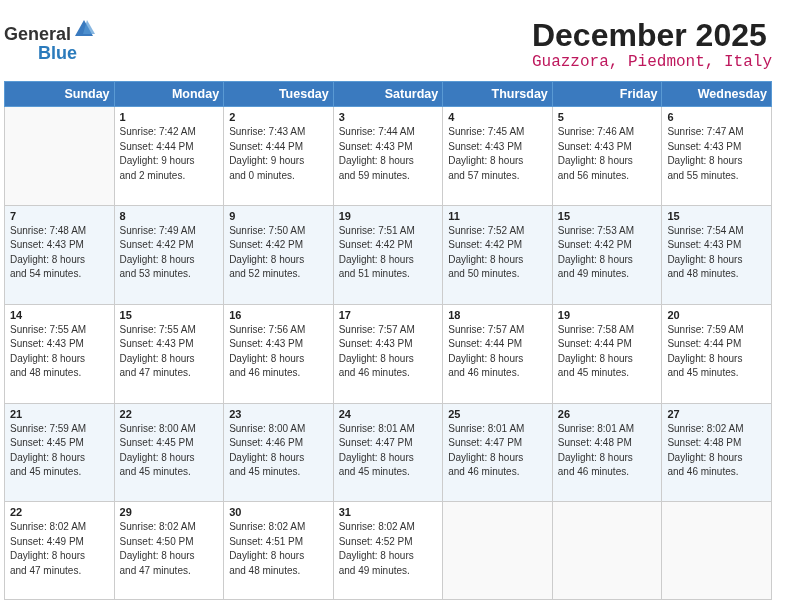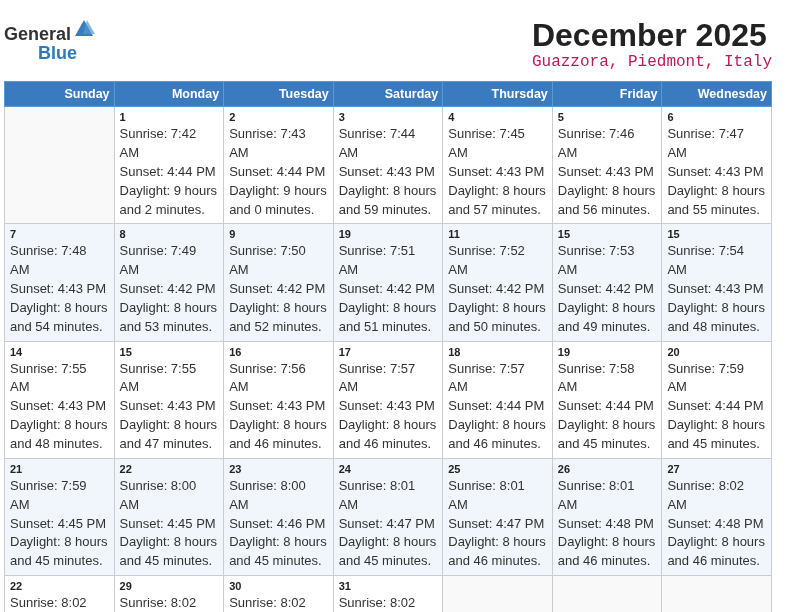--- a/index.html
+++ b/index.html
@@ -87,21 +87,21 @@
       height: 72px;
     }
     .day-number {
       font-size: 11px;
       font-weight: bold;
       color: #222;
       display: block;
       margin-bottom: 2px;
     }
     .day-info {
-      font-size: 13px;
+      font-size: 10px;
       color: #333;
       line-height: 1.45;
     }
     .empty-cell {
       background: #f9f9f9;
     }
     .row-alt {
       background: #f0f6fb;
     }
   </style>

